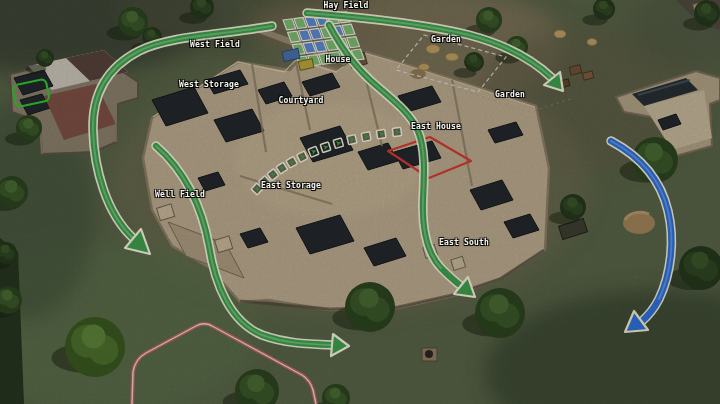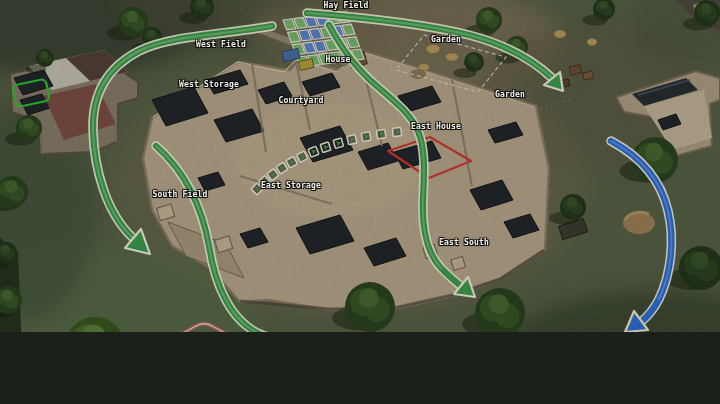--- a/index.html
+++ b/index.html
@@ -1,16 +1,16 @@
 <!DOCTYPE html>
 <html style="--route_green: #3f9d4d; --route_outline: #f2eeda; --route_blue: #2f6fd6; --selection_green: #2fc42f; --alert_red: #d23a32; --boundary_red: #c06060; --dashed_white: #d8d8d0; --label_text: #f5f5f0; --crop_green: #79b96e; --crop_water_blue: #5b87cc;"><head>
 <meta charset="utf-8">
 <style>
   html,body{margin:0;padding:0;background:#1c201a;}
-  #stage{position:relative;width:720px;height:332px;overflow:hidden;background:#576246;
+  #stage{position:relative;width:720px;height:404px;overflow:hidden;background:#576246;
          font-family:"DejaVu Sans Mono",monospace;}
   #scene{position:absolute;left:0;top:0;}
   .map-label{position:absolute;transform:translateX(-50%);white-space:nowrap;
      font:bold 8px "DejaVu Sans Mono",monospace;color:var(--label_text,#f5f5f0);letter-spacing:.2px;
      text-shadow:1px 1px 0 rgba(0,0,0,.95),-1px -1px 0 rgba(0,0,0,.75),1px -1px 0 rgba(0,0,0,.75),-1px 1px 0 rgba(0,0,0,.95),0 0 3px rgba(0,0,0,.8);}
   .pav{fill:#b9a88c;stroke:#8b7d66;stroke-width:2.4;stroke-linejoin:round;}
   .room{fill:#23272b;stroke:#14171a;stroke-width:1;}
   .wallline{stroke:#8b7d66;stroke-width:2.2;fill:none;opacity:.85;}
   .hl{stroke:#d9c9a8;stroke-width:1.3;fill:none;opacity:.8;}
   .r-out{fill:none;stroke:var(--route_outline,#f2eeda);stroke-width:9.5;stroke-linecap:round;stroke-linejoin:round;opacity:.95;}
@@ -406,24 +406,24 @@
     <path class="r-blu" d="M611,141 C641,157 661,181 668,211 C675,240 671,274 659,299 C654,309 648,316 641,322"></path>
     <path class="r-bluhi" d="M611,141 C641,157 661,181 668,211 C675,240 671,274 659,299"></path>
     <polygon class="ah-blu" points="625,332 634,311 648,330"></polygon>
   </g>
 
   <rect x="0" y="0" width="720" height="404" fill="#000" opacity=".16" filter="url(#grain)"></rect>
 </svg>
 
 <div id="labels">
   <div class="map-label" style="left:346px;top:1px">Hay Field</div>
-  <div class="map-label" style="left:221px;top:40px">West Field</div>
+  <div class="map-label" style="left:215px;top:40px">West Field</div>
   <div class="map-label" style="left:446px;top:35px">Garden</div>
   <div class="map-label" style="left:338px;top:55px">House</div>
   <div class="map-label" style="left:510px;top:90px">Garden</div>
   <div class="map-label" style="left:209px;top:80px">West Storage</div>
   <div class="map-label" style="left:301px;top:96px">Courtyard</div>
   <div class="map-label" style="left:436px;top:122px">East House</div>
   <div class="map-label" style="left:291px;top:181px">East Storage</div>
-  <div class="map-label" style="left:180px;top:190px">South Field</div>
+  <div class="map-label" style="left:180px;top:190px">Well Field</div>
   <div class="map-label" style="left:464px;top:238px">East South</div>
 </div>
 </div>
 
 </body></html>

